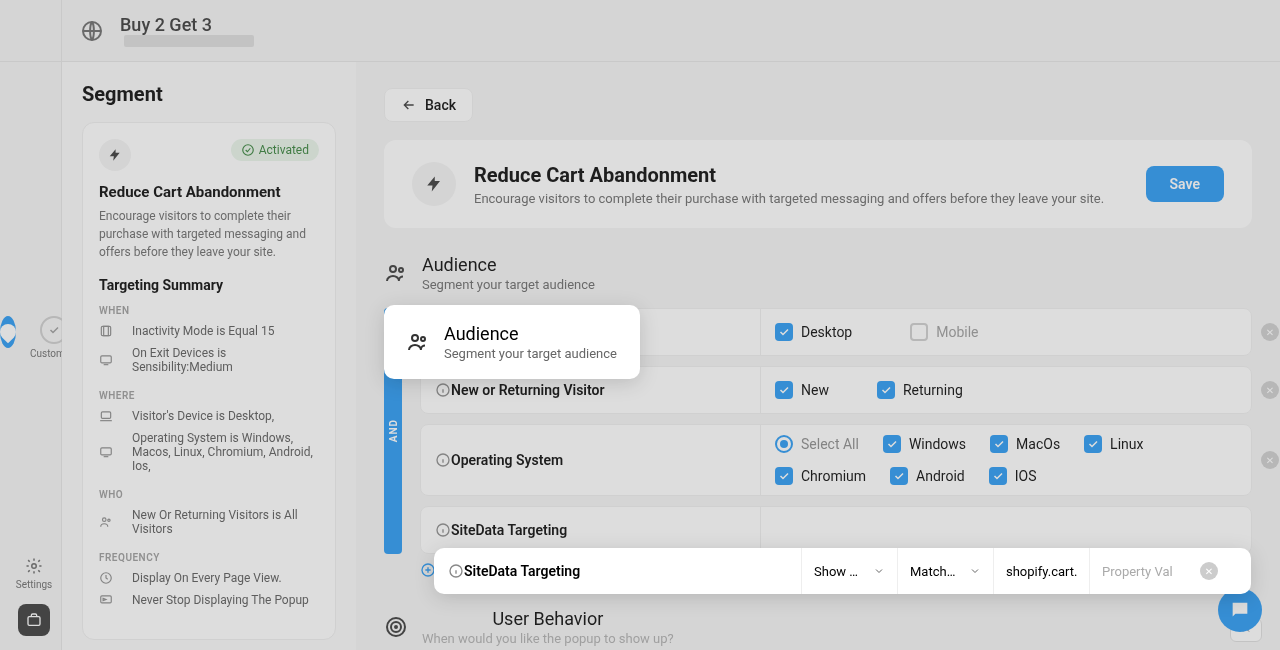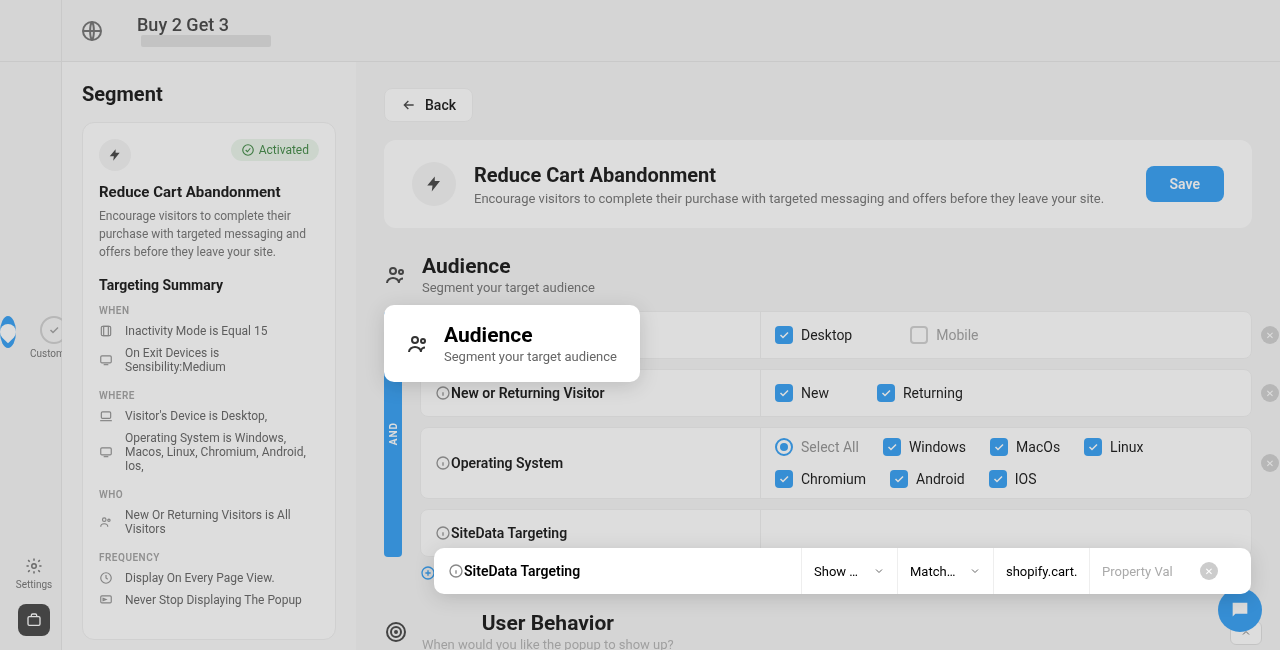--- a/index.html
+++ b/index.html
@@ -1,18 +1,18 @@
 <!DOCTYPE html>
 <html><head>
 <meta charset="utf-8">
 <style>
 * { margin: 0; padding: 0; box-sizing: border-box; font-family: -apple-system, BlinkMacSystemFont, "Segoe UI", Roboto, sans-serif; }
 body { background: #f5f5f5; width: 1280px; height: 650px; overflow: hidden; position: relative; }
 
-.topbar { height: 62px; border-bottom: 1px solid #e5e5e5; display: flex; align-items: center; padding-left: 80px; gap: 33px; }
+.topbar { height: 62px; border-bottom: 1px solid #e5e5e5; display: flex; align-items: center; padding-left: 80px; gap: 16px; }
 .globe-icon { width: 24px; height: 24px; color: #666; }
 .campaign-title { font-size: 18px; font-weight: 500; color: #333; }
 .url-placeholder { width: 130px; height: 12px; background: #ddd; border-radius: 2px; margin-left: 4px; }
 
 .left-rail { position: absolute; left: 0; top: 0; width: 62px; height: 100%; border-right: 1px solid #e5e5e5; display: flex; align-items: center; padding-top: 14px; gap: 14px; }
 .logo { width: 32px; height: 32px; background: #2196f3; border-radius: 50%; display: flex; align-items: center; justify-content: center; }
 .logo-inner { width: 16px; height: 16px; background: white; border-radius: 50% 50% 50% 0; transform: rotate(-45deg); }
 .step-item { display: flex; flex-direction: column; align-items: center; gap: 4px; cursor: pointer; margin-top: 10px; }
 .step-circle { width: 28px; height: 28px; border-radius: 50%; border: 2px solid #ccc; display: flex; align-items: center; justify-content: center; color: #999; font-size: 12px; }
 .step-circle.active { background: #2196f3; border-color: #2196f3; color: white; font-weight: 600; }
@@ -24,36 +24,36 @@
 .left-panel { position: absolute; left: 62px; top: 62px; width: 294px; height: calc(100% - 62px); background: #fafafa; padding: 20px; overflow-y: auto; }
 .panel-title { font-size: 20px; font-weight: 700; margin-bottom: 16px; }
 .summary-card { background: white; border: 1px solid #eee; border-radius: 12px; padding: 16px; }
 .card-header { display: flex; justify-content: space-between; align-items: flex-start; margin-bottom: 12px; }
 .card-icon-circle { width: 32px; height: 32px; background: #f3f3f3; border-radius: 50%; display: flex; align-items: center; justify-content: center; }
 .activated-badge { background: #e8f5e9; color: #2e7d32; padding: 4px 10px; border-radius: 12px; font-size: 12px; display: flex; align-items: center; gap: 4px; }
 .summary-title { font-size: 15px; font-weight: 700; margin-bottom: 6px; }
 .summary-desc { font-size: 12px; color: #666; line-height: 1.5; margin-bottom: 16px; }
 .summary-section-title { font-size: 14px; font-weight: 700; margin-bottom: 12px; }
 .summary-group-label { font-size: 10px; color: #999; font-weight: 600; margin-bottom: 8px; letter-spacing: 0.5px; }
-.summary-row { display: flex; align-items: center; gap: 12px; font-size: 12px; color: #555; margin-bottom: 8px; }
+.summary-row { display: flex; align-items: center; gap: 19px; font-size: 12px; color: #555; margin-bottom: 8px; }
 .summary-row svg { flex-shrink: 0; color: #888; }
 .summary-group { margin-bottom: 16px; }
 
 .main-area { position: absolute; left: 356px; top: 62px; right: 0; height: calc(100% - 62px); padding: 26px 28px; overflow-y: auto; }
 .back-btn { display: inline-flex; align-items: center; gap: 8px; background: white; border: 1px solid #eee; padding: 8px 16px; border-radius: 8px; font-size: 14px; font-weight: 500; cursor: pointer; margin-bottom: 18px; }
 .hero-card { background: white; border-radius: 12px; padding: 22px 28px; display: flex; align-items: center; justify-content: space-between; margin-bottom: 26px; }
 .hero-left { display: flex; align-items: center; gap: 18px; }
 .hero-icon { width: 44px; height: 44px; background: #f3f3f3; border-radius: 50%; display: flex; align-items: center; justify-content: center; }
 .hero-title { font-size: 20px; font-weight: 700; margin-bottom: 4px; }
 .hero-desc { font-size: 13px; color: #666; }
 .save-btn { background: #2196f3; color: white; border: none; padding: 10px 24px; border-radius: 8px; font-size: 14px; font-weight: 600; cursor: pointer; }
 
 .section-header { display: flex; align-items: center; gap: 14px; margin-bottom: 16px; }
 .section-icon { color: #333; }
-.section-title { font-size: 21px; font-weight: 700; }
+.section-title { font-size: 18px; font-weight: 400; }
 .section-subtitle { font-size: 13px; color: #666; margin-top: 2px; }
 
 .rules-row { display: flex; gap: 18px; align-items: stretch; }
 .and-bar { width: 18px; background: #2196f3; border-radius: 4px; display: flex; align-items: center; justify-content: center; }
 .and-text { color: white; font-size: 10px; font-weight: 700; writing-mode: vertical-rl; transform: rotate(180deg); letter-spacing: 1px; }
 .rules-col { flex: 1; display: flex; flex-direction: column; gap: 10px; }
 .rule { background: white; border: 1px solid #eee; border-radius: 8px; display: flex; align-items: stretch; min-height: 48px; position: relative; }
 .rule-label { flex: 0 0 340px; display: flex; align-items: center; padding: 12px 14px; border-right: 1px solid #eee; font-size: 14px; font-weight: 600; }
 .info-icon { color: #888; flex-shrink: 0; }
 .rule-options { flex: 1; display: flex; align-items: center; flex-wrap: wrap; gap: 18px; padding: 10px 14px; }

